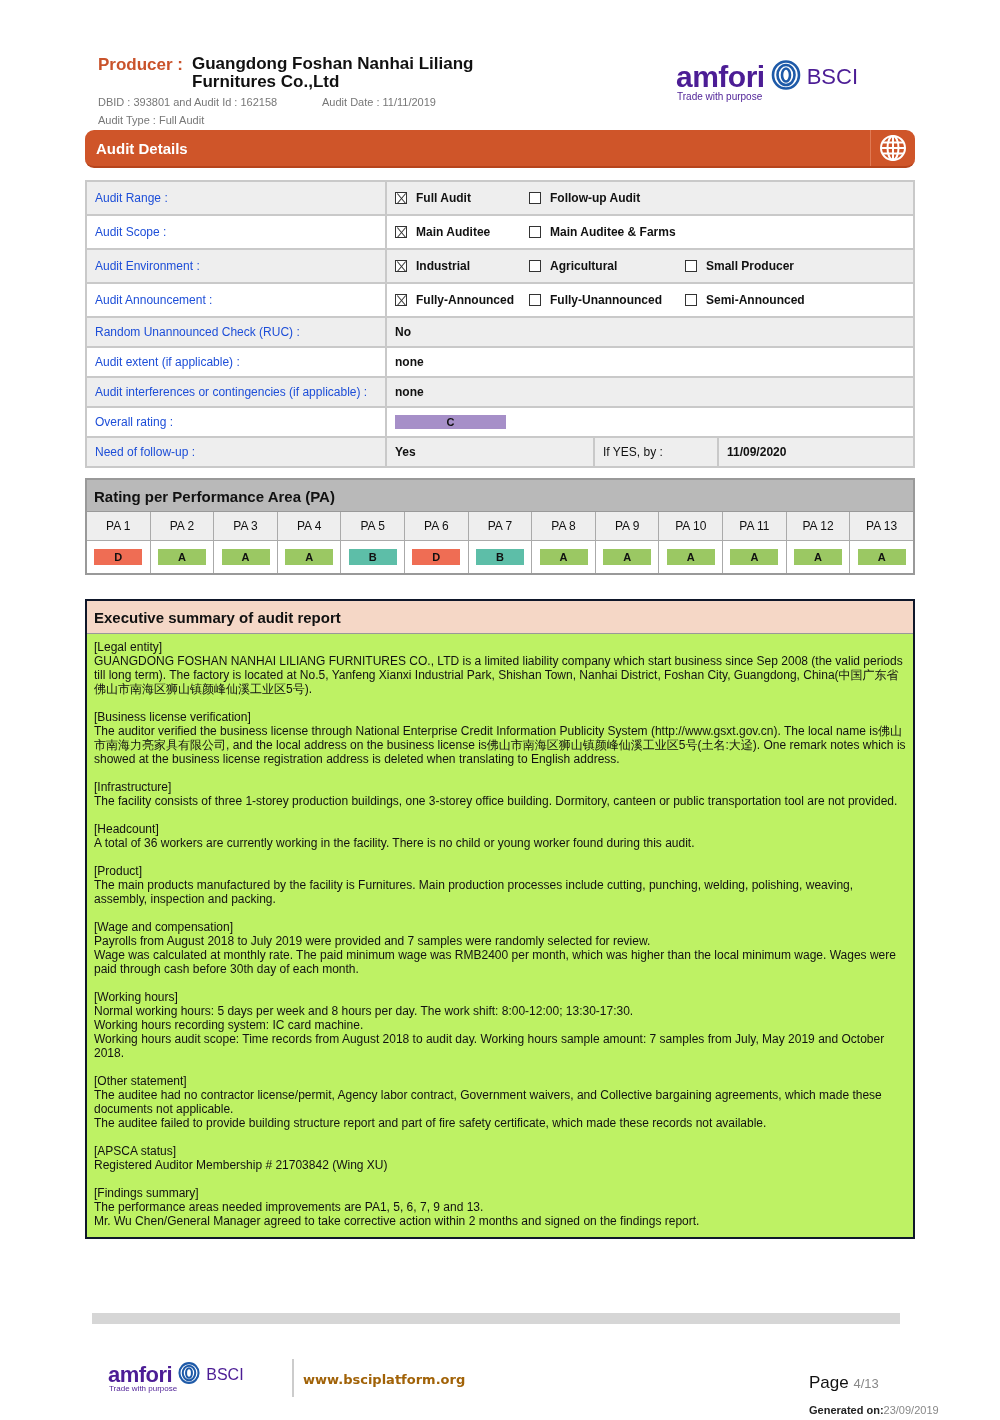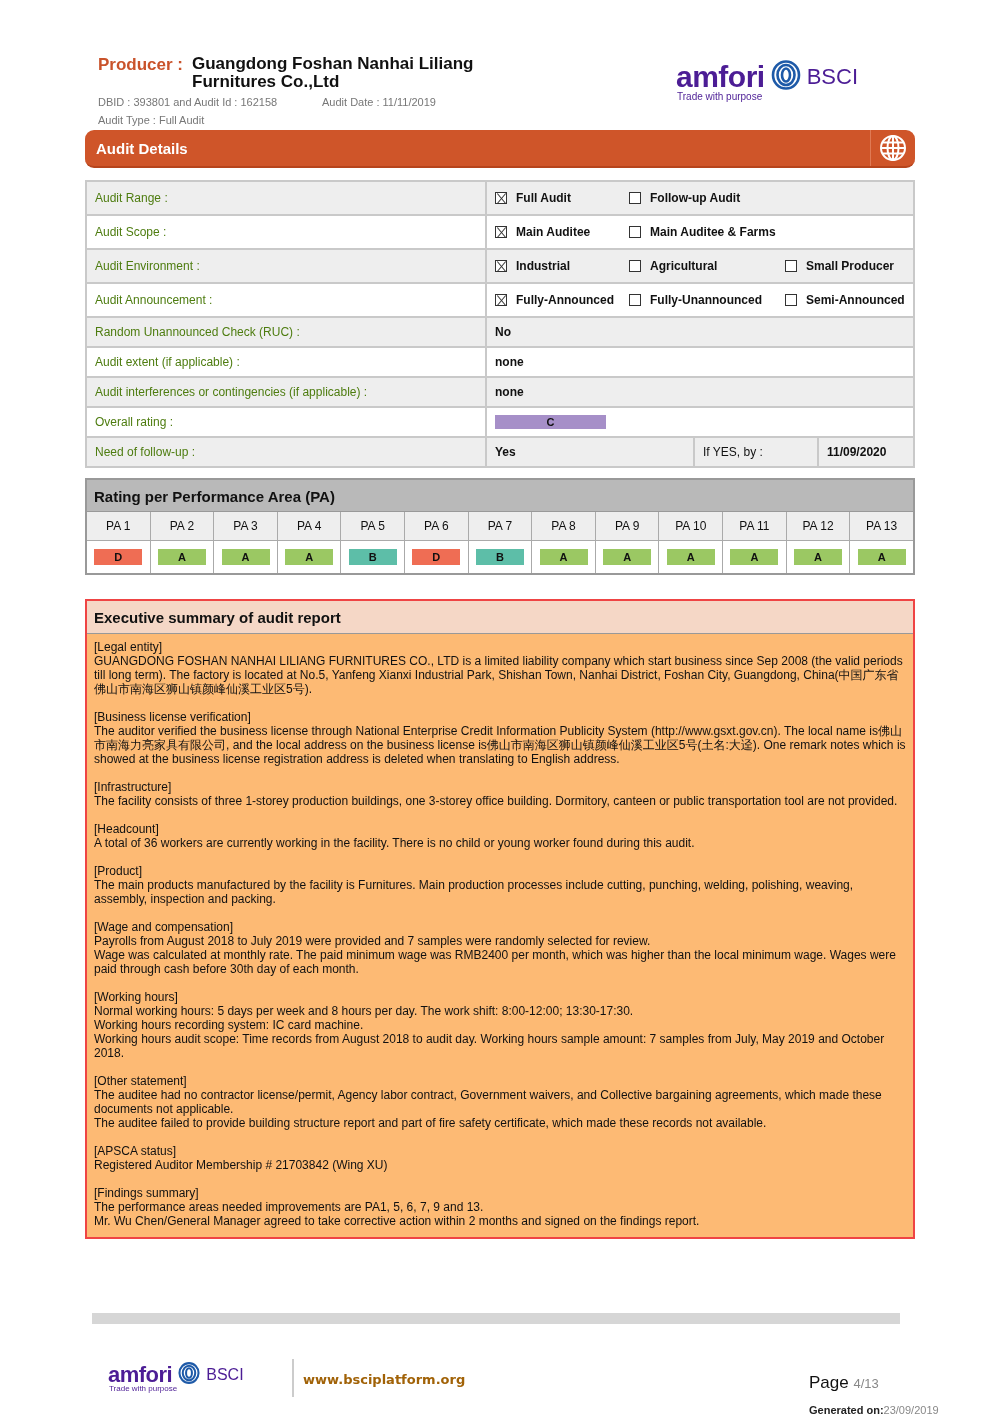--- a/index.html
+++ b/index.html
@@ -24,21 +24,21 @@
   
   .section-bar { position: absolute; left: 85px; top: 130px; width: 830px; height: 38px; background: #cf5529; border-bottom: 2px solid #b6441c; border-radius: 9px; }
   .section-bar .title { position: absolute; left: 11px; top: 10px; font-size: 15px; font-weight: bold; color: #fff; }
   .section-bar .globe { position: absolute; right: 0; top: 0; width: 45px; height: 36px; border-left: 1px solid #e07a55; display: flex; align-items: center; justify-content: center; }
 
   
   table.details { position: absolute; left: 85px; top: 180px; width: 830px; border-collapse: collapse; font-size: 12px; }
   table.details td { border: 2px solid #c9c9c9; padding: 0 8px; height: 34px; vertical-align: middle; }
   table.details tr.short td { height: 30px; }
   table.details tr.grey td { background: #eeeeee; }
-  table.details td.label { width: 400px; color: #4d7c0f; }
+  table.details td.label { width: 300px; color: #1d4ed8; }
   table.details td.val { font-weight: bold; }
   .opt { display: inline-flex; align-items: center; font-weight: bold; font-size: 12px; }
   .cb { width: 12px; height: 12px; border: 1px solid #333; background: #fff; margin-right: 9px; position: relative; display: inline-block; }
   .cb.checked::before, .cb.checked::after { content: ""; position: absolute; left: 5px; top: -1px; width: 1px; height: 13px; background: #333; }
   .cb.checked::before { transform: rotate(40deg); }
   .cb.checked::after { transform: rotate(-40deg); }
   .opt-row { display: flex; align-items: center; }
   .opt-row .o1 { width: 134px; }
   .opt-row .o2 { width: 156px; }
   .rating-pill { display: inline-block; width: 111px; height: 14px; background: #a68fc8; text-align: center; font-size: 11px; font-weight: bold; line-height: 14px; margin-left: 0px; }
@@ -47,21 +47,21 @@
   .pa-wrap { position: absolute; left: 85px; top: 478px; width: 830px; border: 2px solid #999; }
   .pa-head { height: 32px; background: #b9b9b9; border-bottom: 1px solid #999; font-size: 15px; font-weight: bold; padding: 8px 0 0 7px; }
   .pa-row { display: flex; }
   .pa-cell { flex: 1; border-right: 1px solid #aaa; text-align: center; }
   .pa-cell:last-child { border-right: none; }
   .pa-labels .pa-cell { background: #eeeeee; height: 29px; line-height: 29px; font-size: 12px; border-bottom: 1px solid #aaa; }
   .pa-values .pa-cell { height: 32px; background: #fff; display: flex; align-items: center; justify-content: center; }
   .grade { width: 48px; height: 16px; font-size: 11px; font-weight: bold; line-height: 16px; text-align: center; }
 
   
-  .exec { position: absolute; left: 85px; top: 599px; width: 830px; height: 640px; border: 2px solid #ef4444; background: #fdba74; }
+  .exec { position: absolute; left: 85px; top: 599px; width: 830px; height: 640px; border: 2px solid #0f172a; background: #bef264; }
   .exec-head { height: 33px; background: #f5d7c6; border-bottom: 1px solid #999; font-size: 15px; font-weight: bold; padding: 8px 0 0 7px; }
   .exec-body { padding: 6px 7px 0 7px; font-size: 12px; line-height: 14px; color: #111; }
   .exec-section { margin-bottom: 14px; }
 
   
   .footer-rule { position: absolute; left: 92px; top: 1313px; width: 808px; height: 11px; background: #d6d6d6; }
   .logo-bottom { left: 108px; top: 1362px; }
   .logo-bottom .amfori { font-size: 22px; line-height: 22px; }
   .logo-bottom .bsci { font-size: 16px; line-height: 22px; }
   .logo-bottom .tagline { top: 22px; font-size: 8px; }

